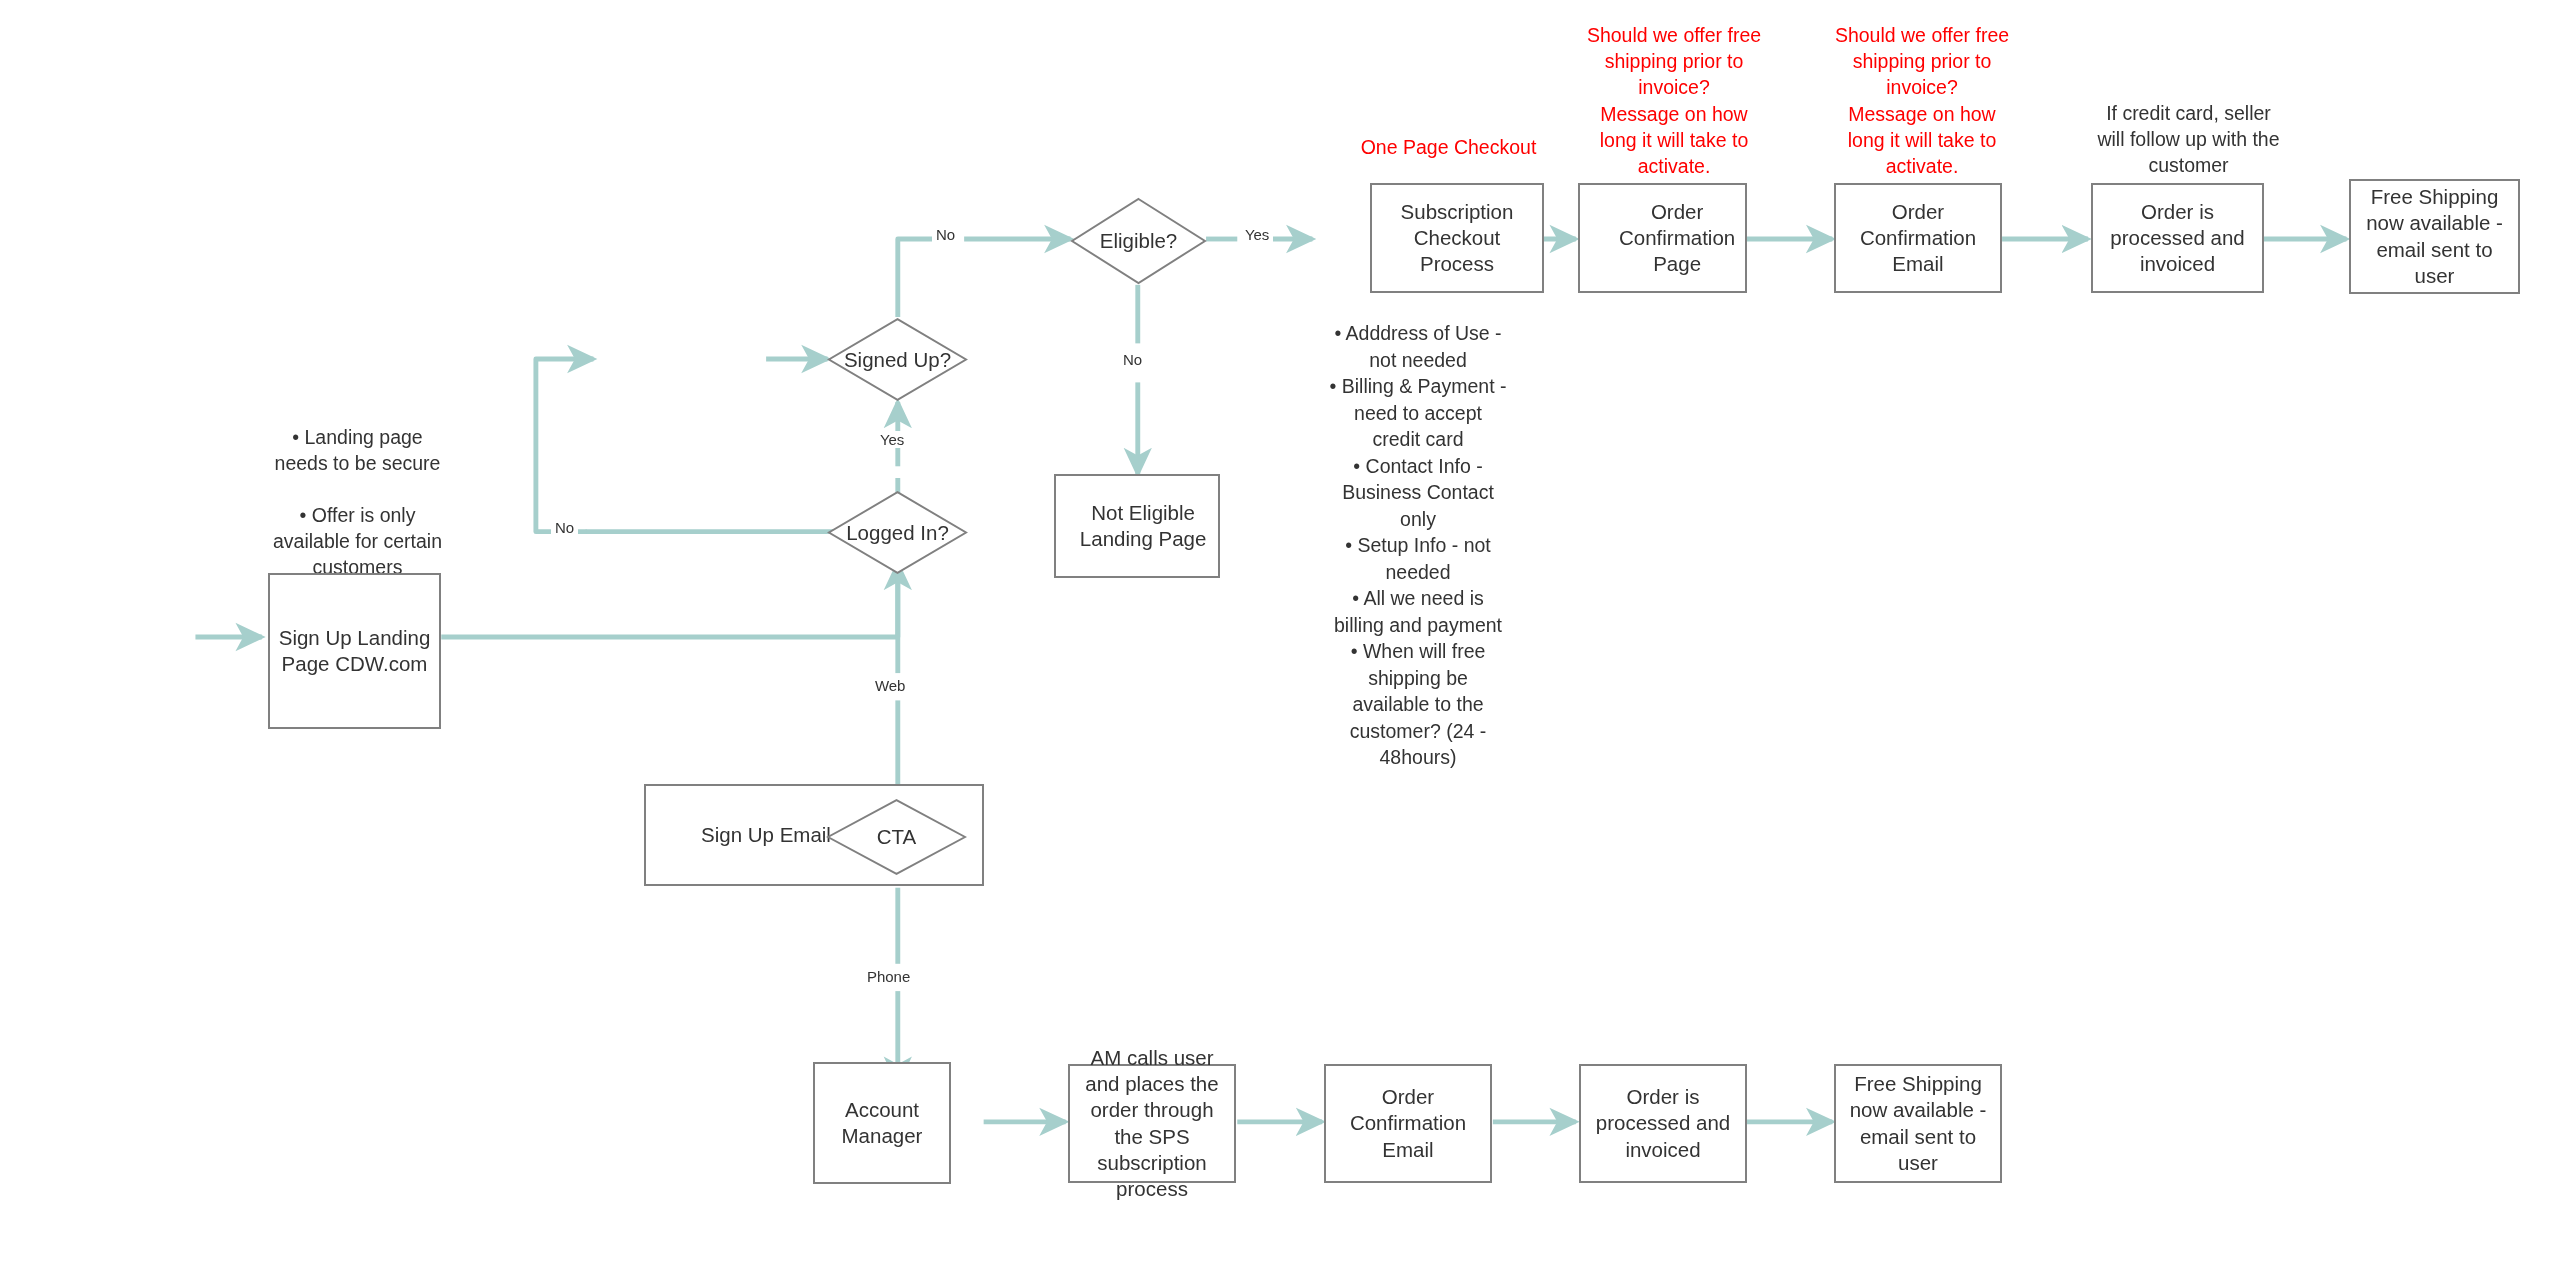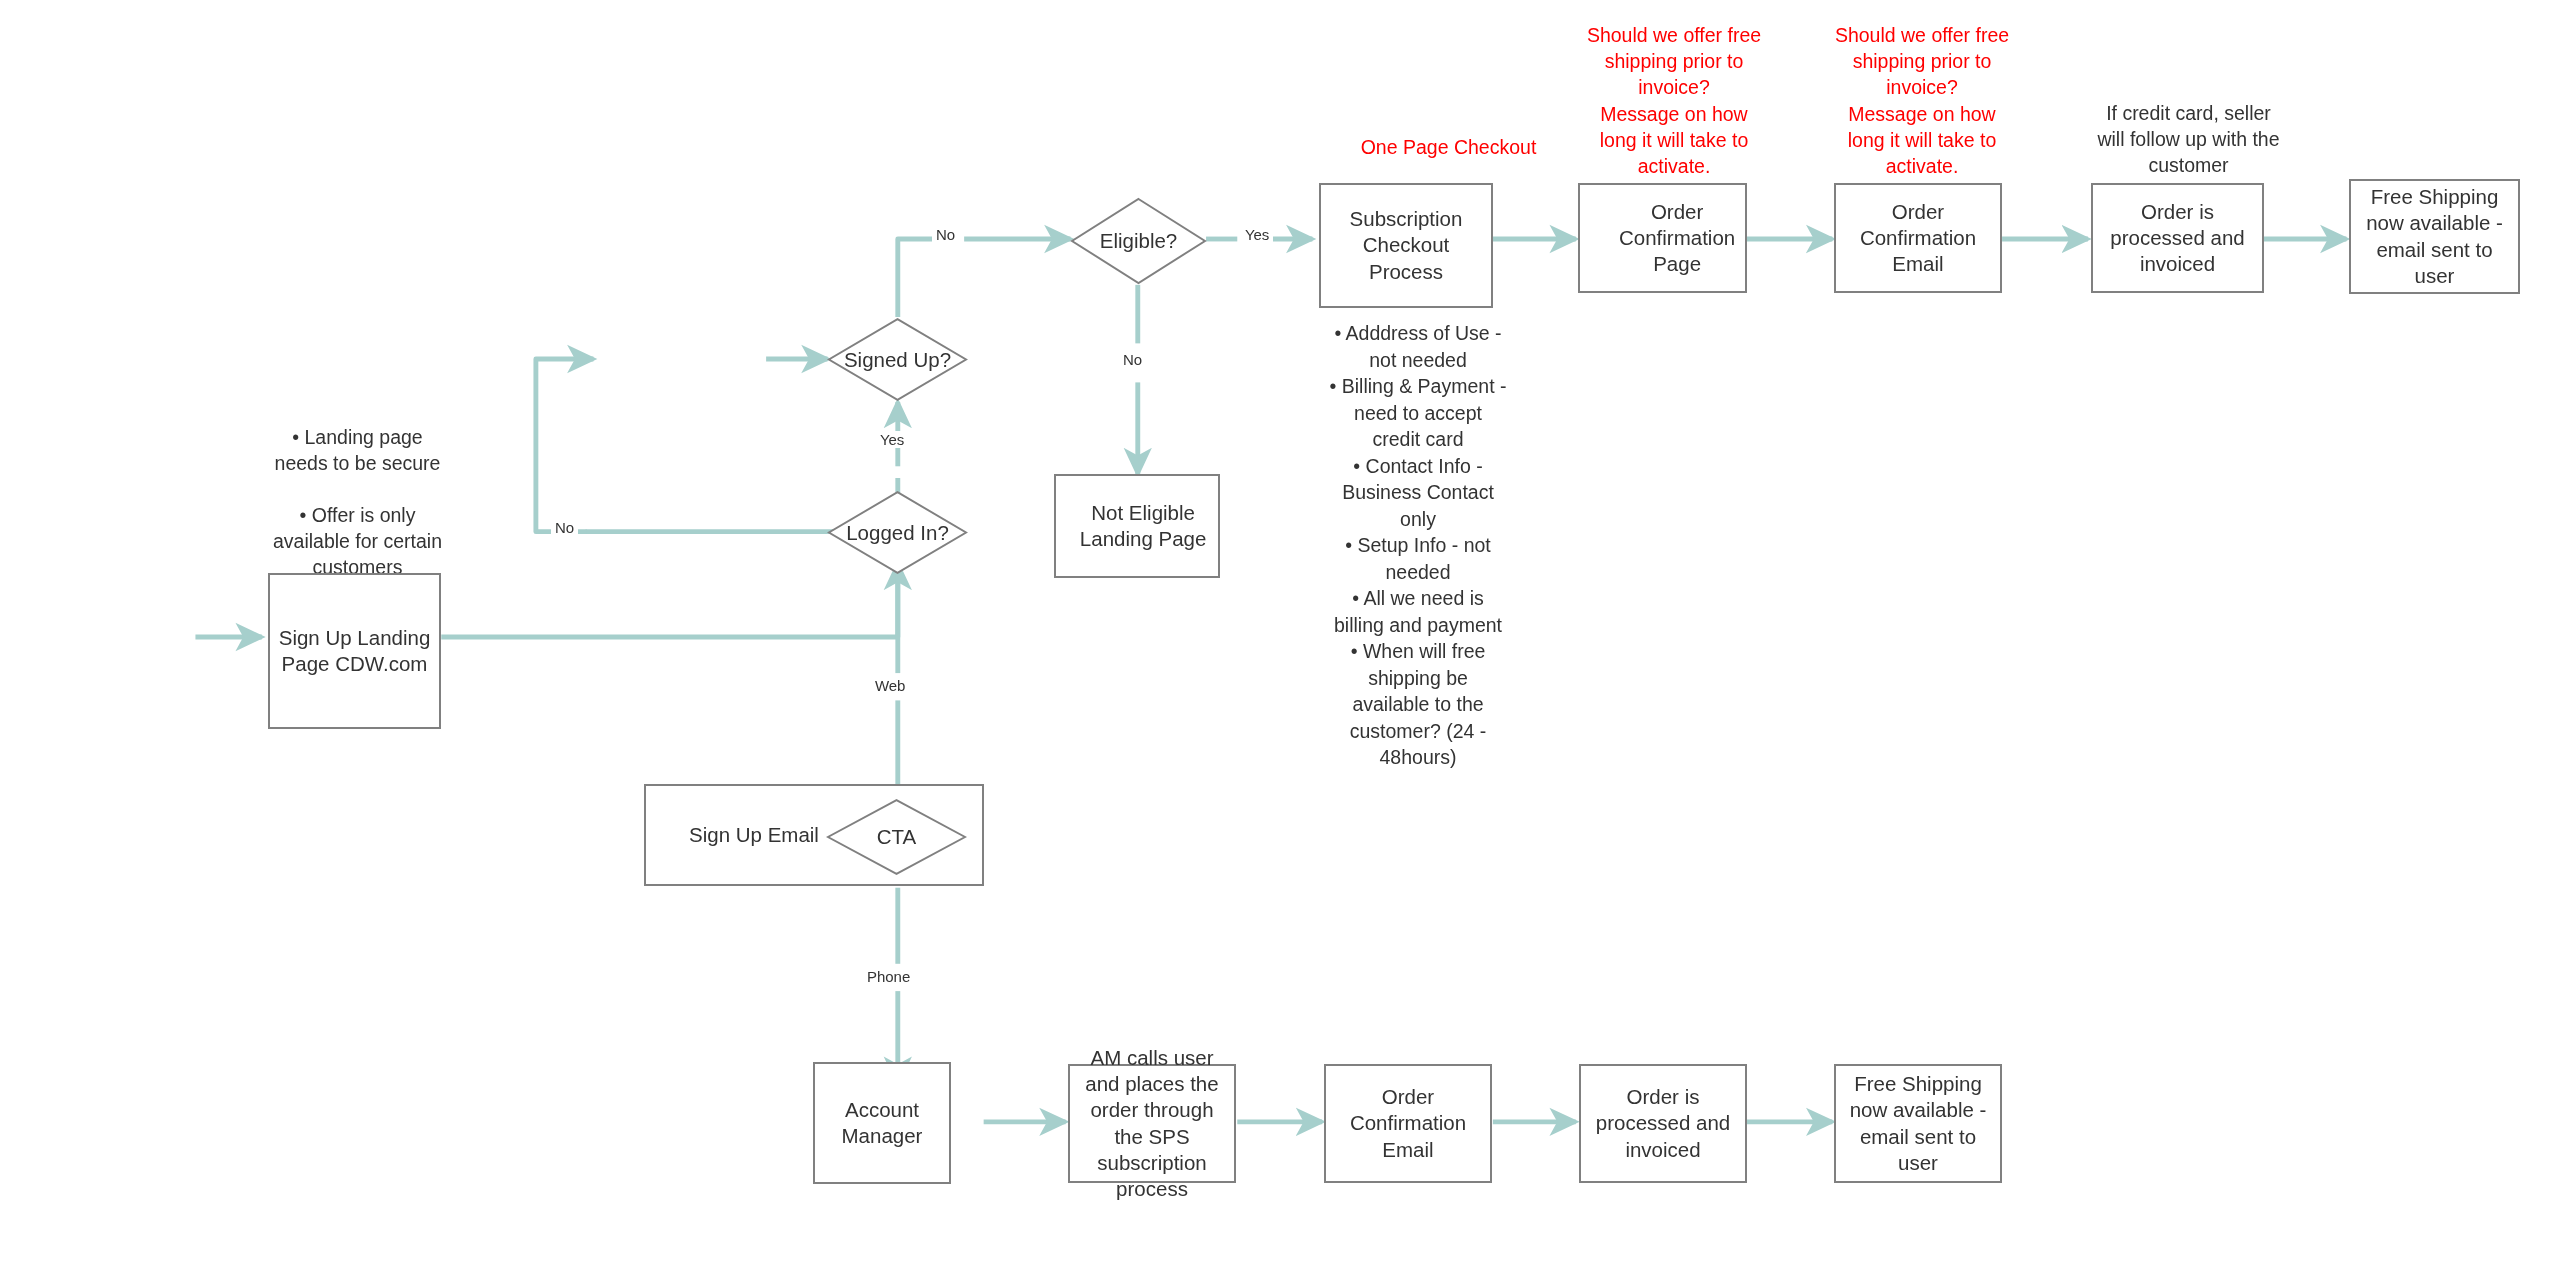--- a/index.html
+++ b/index.html
@@ -118,31 +118,31 @@
 
   <div class="diamond" style="left:1070px;top:197px;width:137px;height:88px;">
     <svg width="137" height="88" viewBox="0 0 140 90">
       <polygon points="70,2 138,45 70,88 2,45" fill="#ffffff" stroke="#808080" stroke-width="2"></polygon>
     </svg>
     <span>Eligible?</span>
   </div>
 
   <div class="node" style="left:1054px;top:474px;width:166px;height:104px;padding-left:20px;">Not Eligible Landing Page</div>
 
-  <div class="node" style="left:1319px;top:183px;width:174px;height:125px;">Subscription Checkout Process</div>
+  <div class="node" style="left:1370px;top:183px;width:174px;height:110px;">Subscription Checkout Process</div>
 
   <div class="node" style="left:1578px;top:183px;width:169px;height:110px;padding-left:37px;">Order Confirmation Page</div>
 
   <div class="node" style="left:1834px;top:183px;width:168px;height:110px;">Order Confirmation Email</div>
 
   <div class="node" style="left:2091px;top:183px;width:173px;height:110px;">Order is processed and invoiced</div>
 
   <div class="node" style="left:2349px;top:179px;width:171px;height:115px;">Free Shipping now available - email sent to user</div>
 
-  <div class="node" style="left:644px;top:784px;width:340px;height:102px;justify-content:flex-start;padding-left:43px;">
+  <div class="node" style="left:644px;top:784px;width:340px;height:102px;justify-content:flex-start;padding-left:55px;">
     <span>Sign Up Email</span>
   </div>
   <div class="diamond" style="left:826px;top:798px;width:141px;height:78px;">
     <svg width="141" height="78" viewBox="0 0 145 80">
       <polygon points="72.5,2 143,40 72.5,78 2,40" fill="#ffffff" stroke="#808080" stroke-width="2"></polygon>
     </svg>
     <span>CTA</span>
   </div>
 
   <div class="node" style="left:813px;top:1062px;width:138px;height:122px;">Account Manager</div>

